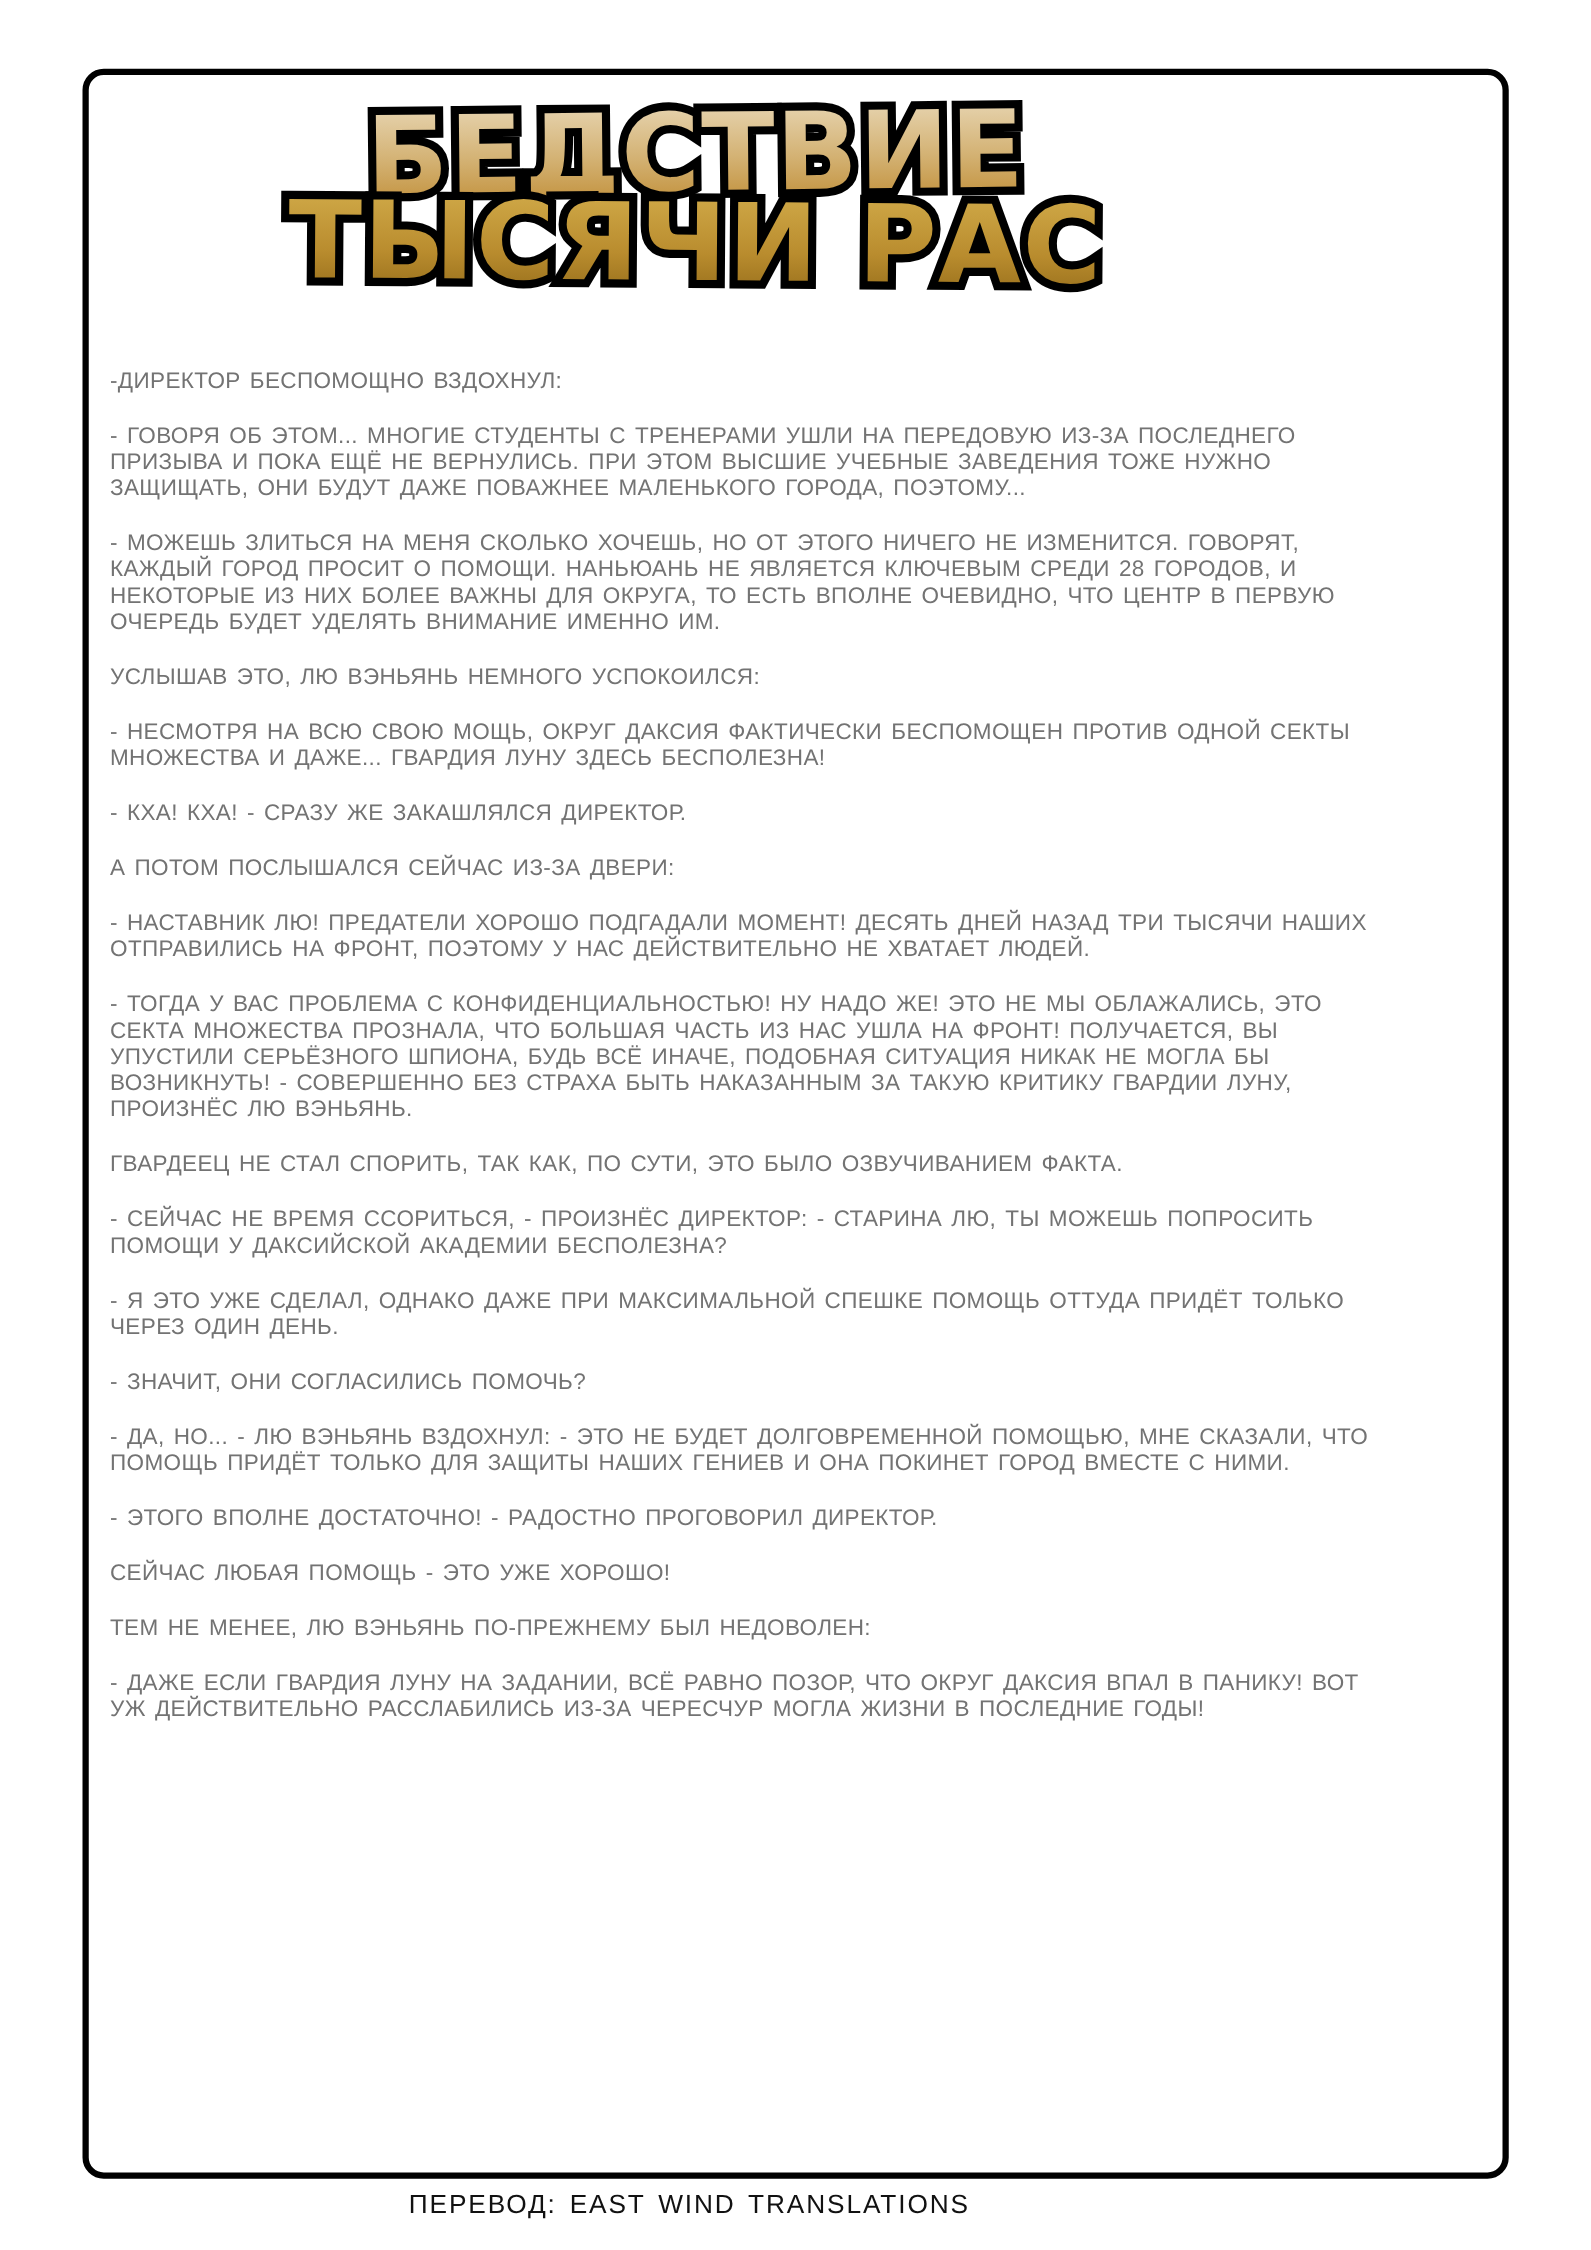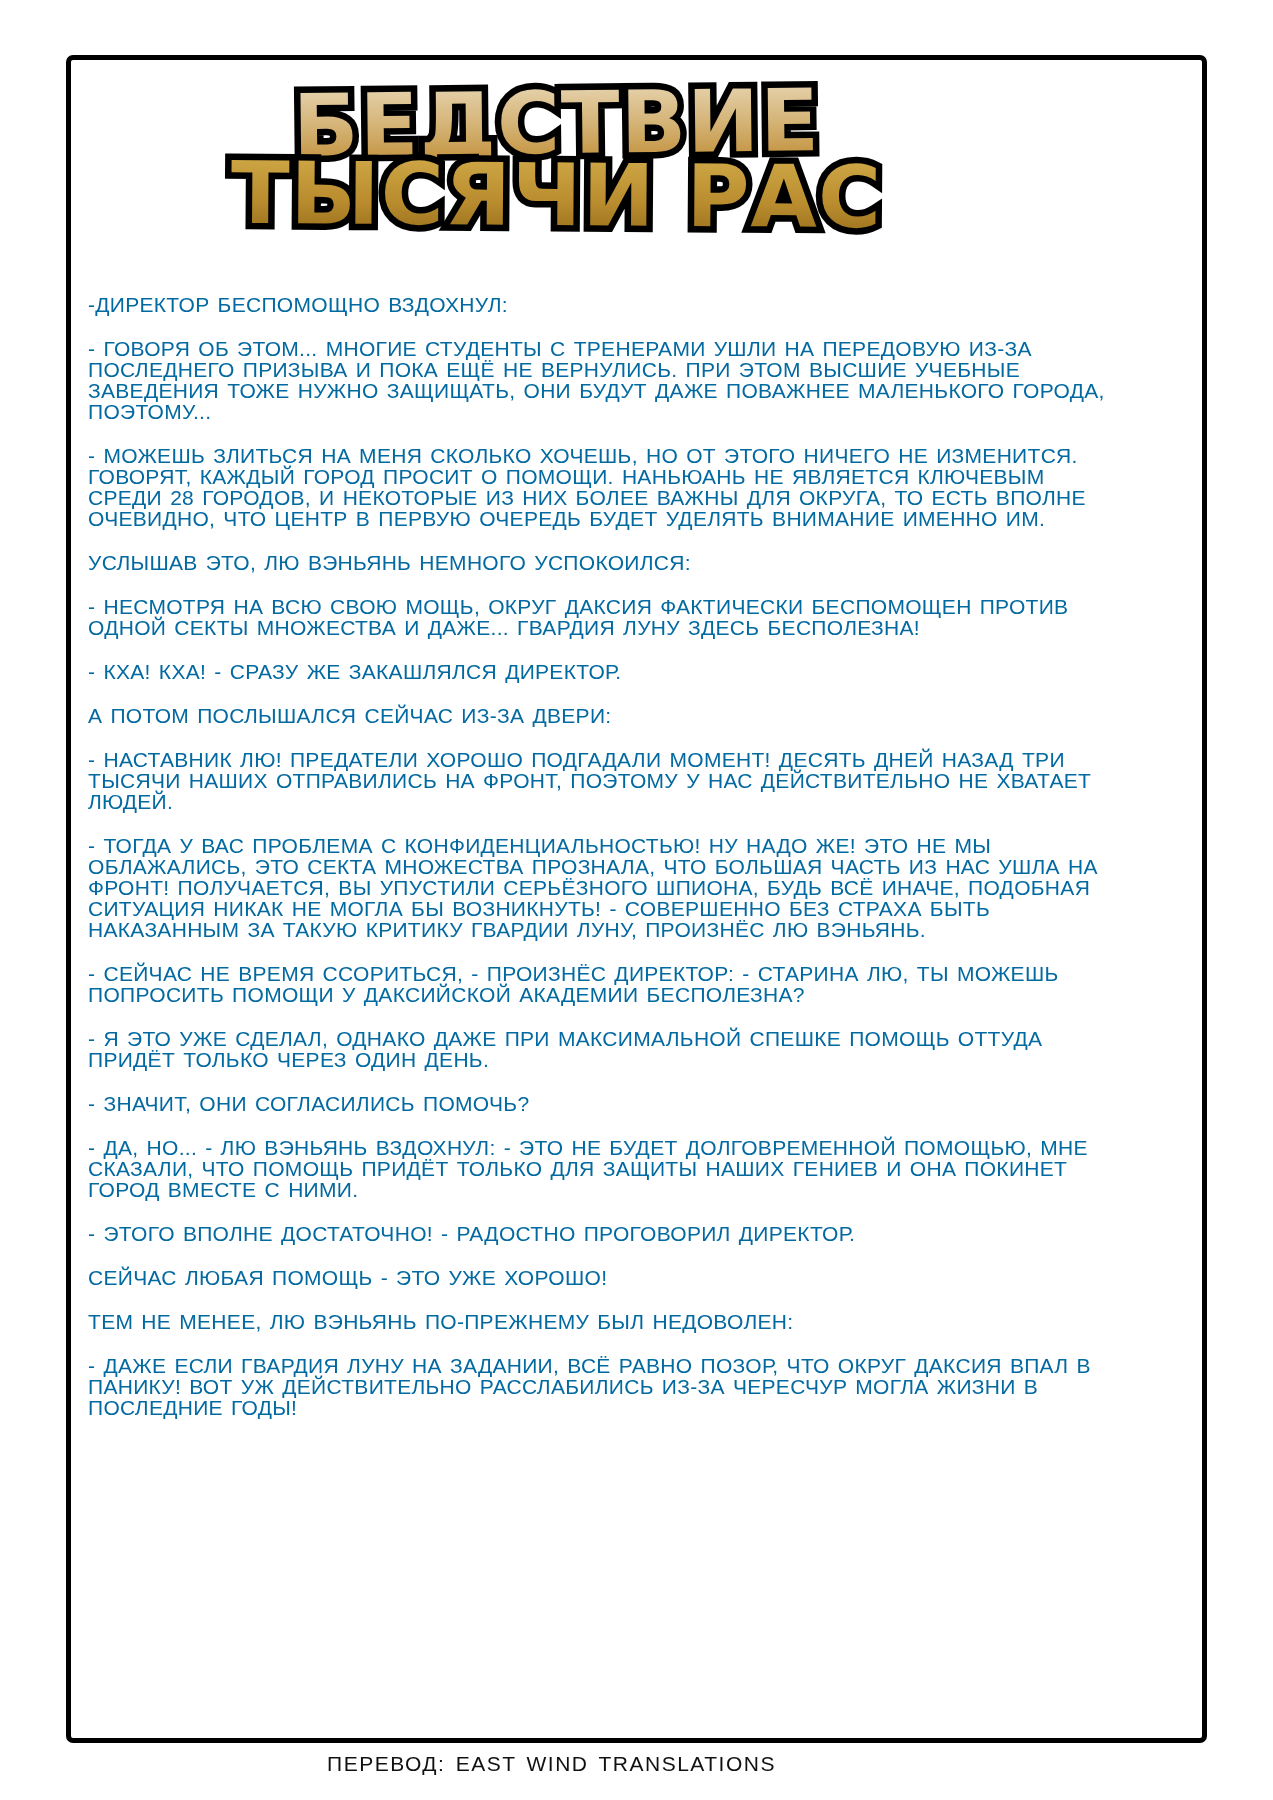--- a/index.html
+++ b/index.html
@@ -16,21 +16,21 @@
   }
 
   
   .sheet {
     position: absolute;
     left: 66px;
     top: 55px;
     width: 1131px;
     height: 1678px;
     border: 5px solid #000000;
-    border-radius: 7px;
+    border-radius: 17px;
     background: #ffffff;
     box-sizing: content-box;
   }
 
   
   .title-block {
     margin-top: 24px;
     text-align: center;
     transform: translateX(-80px);
   }
@@ -66,22 +66,22 @@
     background-image: linear-gradient(#e6d3ae, #d3b172 55%, #c2913c);
   }
   .title-line.l2 .front {
     background-image: linear-gradient(#cfa847, #b98c2e 60%, #9a711d);
   }
 
   
   .body-text {
     margin: 60px 0 11px 17px;
     width: 1030px;
-    color: #0369a1;
-    font-size: 21px;
+    color: #737373;
+    font-size: 18px;
     line-height: 21px;
     letter-spacing: 0.3px;
     word-spacing: 2px;
   }
   .body-text p {
     margin: 0 0 23px 0;
   }
 
   
   .footer {
@@ -116,20 +116,21 @@
   <div class="body-text">
     <p>-ДИРЕКТОР БЕСПОМОЩНО ВЗДОХНУЛ:</p>
     <p>- ГОВОРЯ ОБ ЭТОМ... МНОГИЕ СТУДЕНТЫ С ТРЕНЕРАМИ УШЛИ НА ПЕРЕДОВУЮ ИЗ-ЗА ПОСЛЕДНЕГО ПРИЗЫВА И ПОКА ЕЩЁ НЕ ВЕРНУЛИСЬ. ПРИ ЭТОМ ВЫСШИЕ УЧЕБНЫЕ ЗАВЕДЕНИЯ ТОЖЕ НУЖНО ЗАЩИЩАТЬ, ОНИ БУДУТ ДАЖЕ ПОВАЖНЕЕ МАЛЕНЬКОГО ГОРОДА, ПОЭТОМУ...</p>
     <p>- МОЖЕШЬ ЗЛИТЬСЯ НА МЕНЯ СКОЛЬКО ХОЧЕШЬ, НО ОТ ЭТОГО НИЧЕГО НЕ ИЗМЕНИТСЯ. ГОВОРЯТ, КАЖДЫЙ ГОРОД ПРОСИТ О ПОМОЩИ. НАНЬЮАНЬ НЕ ЯВЛЯЕТСЯ КЛЮЧЕВЫМ СРЕДИ 28 ГОРОДОВ, И НЕКОТОРЫЕ ИЗ НИХ БОЛЕЕ ВАЖНЫ ДЛЯ ОКРУГА, ТО ЕСТЬ ВПОЛНЕ ОЧЕВИДНО, ЧТО ЦЕНТР В ПЕРВУЮ ОЧЕРЕДЬ БУДЕТ УДЕЛЯТЬ ВНИМАНИЕ ИМЕННО ИМ.</p>
     <p>УСЛЫШАВ ЭТО, ЛЮ ВЭНЬЯНЬ НЕМНОГО УСПОКОИЛСЯ:</p>
     <p>- НЕСМОТРЯ НА ВСЮ СВОЮ МОЩЬ, ОКРУГ ДАКСИЯ ФАКТИЧЕСКИ БЕСПОМОЩЕН ПРОТИВ ОДНОЙ СЕКТЫ МНОЖЕСТВА И ДАЖЕ... ГВАРДИЯ ЛУНУ ЗДЕСЬ БЕСПОЛЕЗНА!</p>
     <p>- КХА! КХА! - СРАЗУ ЖЕ ЗАКАШЛЯЛСЯ ДИРЕКТОР.</p>
     <p>А ПОТОМ ПОСЛЫШАЛСЯ СЕЙЧАС ИЗ-ЗА ДВЕРИ:</p>
     <p>- НАСТАВНИК ЛЮ! ПРЕДАТЕЛИ ХОРОШО ПОДГАДАЛИ МОМЕНТ! ДЕСЯТЬ ДНЕЙ НАЗАД ТРИ ТЫСЯЧИ НАШИХ ОТПРАВИЛИСЬ НА ФРОНТ, ПОЭТОМУ У НАС ДЕЙСТВИТЕЛЬНО НЕ ХВАТАЕТ ЛЮДЕЙ.</p>
     <p>- ТОГДА У ВАС ПРОБЛЕМА С КОНФИДЕНЦИАЛЬНОСТЬЮ! НУ НАДО ЖЕ! ЭТО НЕ МЫ ОБЛАЖАЛИСЬ, ЭТО СЕКТА МНОЖЕСТВА ПРОЗНАЛА, ЧТО БОЛЬШАЯ ЧАСТЬ ИЗ НАС УШЛА НА ФРОНТ! ПОЛУЧАЕТСЯ, ВЫ УПУСТИЛИ СЕРЬЁЗНОГО ШПИОНА, БУДЬ ВСЁ ИНАЧЕ, ПОДОБНАЯ СИТУАЦИЯ НИКАК НЕ МОГЛА БЫ ВОЗНИКНУТЬ! - СОВЕРШЕННО БЕЗ СТРАХА БЫТЬ НАКАЗАННЫМ ЗА ТАКУЮ КРИТИКУ ГВАРДИИ ЛУНУ, ПРОИЗНЁС ЛЮ ВЭНЬЯНЬ.</p>
+    <p>ГВАРДЕЕЦ НЕ СТАЛ СПОРИТЬ, ТАК КАК, ПО СУТИ, ЭТО БЫЛО ОЗВУЧИВАНИЕМ ФАКТА.</p>
     <p>- СЕЙЧАС НЕ ВРЕМЯ ССОРИТЬСЯ, - ПРОИЗНЁС ДИРЕКТОР: - СТАРИНА ЛЮ, ТЫ МОЖЕШЬ ПОПРОСИТЬ ПОМОЩИ У ДАКСИЙСКОЙ АКАДЕМИИ БЕСПОЛЕЗНА?</p>
     <p>- Я ЭТО УЖЕ СДЕЛАЛ, ОДНАКО ДАЖЕ ПРИ МАКСИМАЛЬНОЙ СПЕШКЕ ПОМОЩЬ ОТТУДА ПРИДЁТ ТОЛЬКО ЧЕРЕЗ ОДИН ДЕНЬ.</p>
     <p>- ЗНАЧИТ, ОНИ СОГЛАСИЛИСЬ ПОМОЧЬ?</p>
     <p>- ДА, НО... - ЛЮ ВЭНЬЯНЬ ВЗДОХНУЛ: - ЭТО НЕ БУДЕТ ДОЛГОВРЕМЕННОЙ ПОМОЩЬЮ, МНЕ СКАЗАЛИ, ЧТО ПОМОЩЬ ПРИДЁТ ТОЛЬКО ДЛЯ ЗАЩИТЫ НАШИХ ГЕНИЕВ И ОНА ПОКИНЕТ ГОРОД ВМЕСТЕ С НИМИ.</p>
     <p>- ЭТОГО ВПОЛНЕ ДОСТАТОЧНО! - РАДОСТНО ПРОГОВОРИЛ ДИРЕКТОР.</p>
     <p>СЕЙЧАС ЛЮБАЯ ПОМОЩЬ - ЭТО УЖЕ ХОРОШО!</p>
     <p>ТЕМ НЕ МЕНЕЕ, ЛЮ ВЭНЬЯНЬ ПО-ПРЕЖНЕМУ БЫЛ НЕДОВОЛЕН:</p>
     <p>- ДАЖЕ ЕСЛИ ГВАРДИЯ ЛУНУ НА ЗАДАНИИ, ВСЁ РАВНО ПОЗОР, ЧТО ОКРУГ ДАКСИЯ ВПАЛ В ПАНИКУ! ВОТ УЖ ДЕЙСТВИТЕЛЬНО РАССЛАБИЛИСЬ ИЗ-ЗА ЧЕРЕСЧУР МОГЛА ЖИЗНИ В ПОСЛЕДНИЕ ГОДЫ!</p>
   </div>
 

